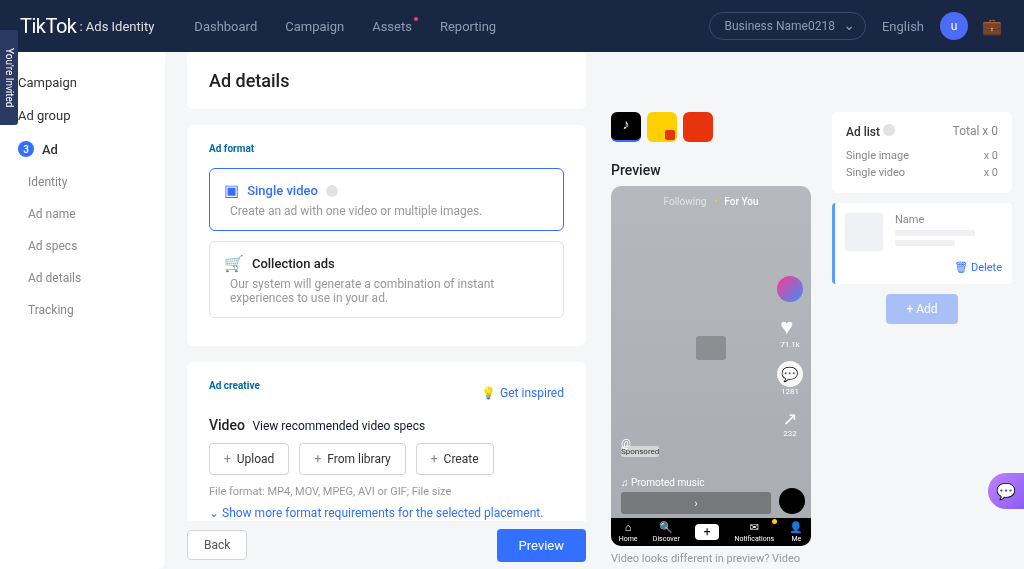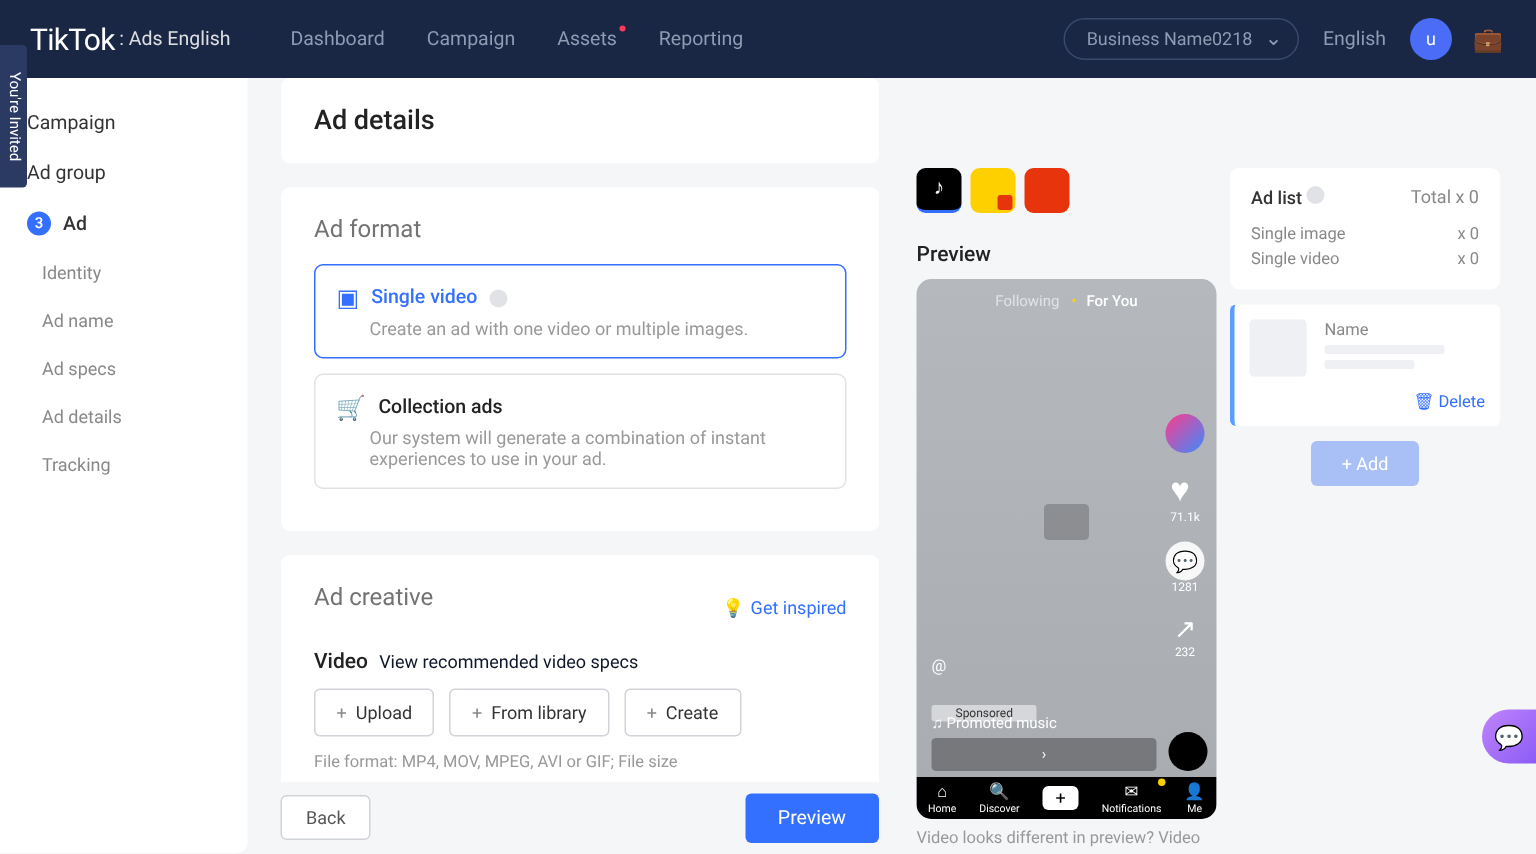--- a/index.html
+++ b/index.html
@@ -20,27 +20,27 @@
 .main-layout{display:flex;height:calc(100% - 52px)}
 .sidebar{width:165px;background:#fff;border-radius:0 0 8px 0;padding-top:14px}
 .sb-item{padding:9px 18px;font-size:13px;color:#333;cursor:pointer;display:flex;align-items:center;gap:8px}
 .sb-item.sub{padding-left:28px;color:#888;font-size:12px}
 .sb-item.active{color:#333;font-weight:500}
 .sb-num{width:16px;height:16px;border-radius:50%;background:#3370ff;color:#fff;font-size:10px;display:flex;align-items:center;justify-content:center}
 .content-area{flex:1;padding:0 18px 0 22px;overflow:hidden;position:relative}
 .cards{height:calc(100% - 48px);overflow-y:auto}
 .card{background:#fff;border-radius:6px;padding:18px 22px;margin-bottom:16px}
 .card h2{font-size:18px;font-weight:500;color:#222}
-.card h3{font-size:16px;font-weight:400;color:#737373;margin-bottom:14px}
+.card h3{font-size:10px;font-weight:700;color:#0369a1;margin-bottom:14px}
 .format-opt{border:1px solid #e0e2e6;border-radius:6px;padding:12px 14px;margin-bottom:10px;cursor:pointer}
 .format-opt.selected{border-color:#3370ff}
 .opt-head{display:flex;align-items:center;gap:8px}
 .opt-title{color:#3370ff;font-size:13px;font-weight:500}
 .opt-title.plain{color:#222}
-.opt-desc{font-size:12px;color:#999;margin-top:4px;margin-left:22px}
+.opt-desc{font-size:12px;color:#999;margin-top:4px;margin-left:6px}
 .info-icon{width:12px;height:12px;border-radius:50%;background:#e0e2e6;display:inline-block}
 .section-hdr{display:flex;justify-content:space-between;align-items:center;margin-bottom:12px}
 .inspire{font-size:12px;color:#3370ff;display:flex;align-items:center;gap:4px;cursor:pointer}
 .inspire::before{content:"💡";font-size:12px}
 .creative-label{font-size:14px;font-weight:500;color:#222;margin-bottom:4px}
 .link{color:#0f172a;font-size:12px;font-weight:400;cursor:pointer;margin-left:4px}
 .btn-row{display:flex;gap:10px;margin-top:10px}
 .btn{border:1px solid #d0d3d8;background:#fff;border-radius:4px;padding:8px 14px;font-size:12px;color:#333;cursor:pointer;display:flex;align-items:center;gap:6px}
 .btn::before{content:"+";color:#888}
 .file-info{font-size:11px;color:#999;margin-top:10px}
@@ -62,21 +62,21 @@
 .phone-top .following{opacity:0.6}
 .phone-top .foryou{font-weight:500;position:relative}
 .phone-top .foryou::before{content:"•";color:#ffd000;position:absolute;left:-10px}
 .phone-side{position:absolute;right:8px;top:90px;display:flex;flex-direction:column;gap:12px;align-items:center}
 .ps-icon{width:26px;height:26px;border-radius:50%;background:rgba(255,255,255,0.9);display:flex;align-items:center;justify-content:center;font-size:14px;color:#888}
 .ps-icon.avatar-p{background:linear-gradient(135deg,#ff3b8c,#3b8cff)}
 .ps-count{font-size:8px;color:#fff;text-align:center}
 .ps-heart{color:#fff;font-size:22px}
 .phone-center{position:absolute;left:50%;top:45%;transform:translate(-50%,-50%);width:30px;height:24px;background:rgba(0,0,0,0.2);border-radius:3px}
 .phone-at{position:absolute;bottom:96px;left:10px;color:#fff;font-size:11px}
-.phone-sponsored{position:absolute;bottom:65px;left:10px;background:rgba(255,255,255,0.5);color:#333;font-size:8px;padding:1px 16px;border-radius:2px}
+.phone-sponsored{position:absolute;bottom:89px;left:10px;background:rgba(255,255,255,0.5);color:#333;font-size:8px;padding:1px 0;border-radius:2px}
 .phone-music{position:absolute;bottom:58px;left:10px;color:#fff;font-size:10px}
 .phone-music::before{content:"♫ "}
 .phone-cta{position:absolute;bottom:32px;left:10px;right:40px;height:22px;background:rgba(0,0,0,0.3);border-radius:3px;display:flex;align-items:center;justify-content:center;color:#fff;font-size:10px}
 .phone-disc{position:absolute;bottom:32px;right:6px;width:26px;height:26px;border-radius:50%;background:#000}
 .phone-nav{position:absolute;bottom:0;left:0;right:0;height:28px;background:#000;display:flex;justify-content:space-around;align-items:center}
 .pn-item{color:#fff;font-size:7px;text-align:center;display:flex;flex-direction:column;gap:1px}
 .pn-item .ic{font-size:11px;position:relative}
 .pn-plus{width:24px;height:16px;background:#fff;border-radius:4px;color:#000;font-size:12px;display:flex;align-items:center;justify-content:center}
 .pn-item .dot{position:absolute;top:-2px;right:-3px;width:5px;height:5px;background:#ffd000;border-radius:50%}
 .preview-note{font-size:11px;color:#999;margin:6px 0 0 2px}
@@ -86,34 +86,34 @@
 .row{display:flex;justify-content:space-between;color:#888;font-size:11px;padding:2px 0}
 .ad-item-card{background:#fff;border-left:3px solid #5a9cff;border-radius:4px;padding:10px;margin-bottom:10px}
 .ad-item-card .thumb{width:38px;height:38px;background:#eef0f3;border-radius:3px;display:inline-block;vertical-align:top}
 .ad-item-card .meta{display:inline-block;vertical-align:top;margin-left:8px}
 .ad-item-card .name{font-size:11px;color:#888}
 .ad-item-card .skel{width:80px;height:6px;background:#eef0f3;margin-top:4px;border-radius:2px}
 .delete{color:#3370ff;font-size:11px;margin-top:10px;text-align:right;cursor:pointer}
 .delete::before{content:"🗑 "}
 .add-btn{background:#a8c0f5;color:#fff;border:none;border-radius:4px;padding:8px 20px;font-size:12px;margin:0 auto;display:block;cursor:pointer}
 .chat-bubble{position:absolute;bottom:60px;right:0;width:36px;height:36px;border-radius:50% 0 0 50%;background:linear-gradient(135deg,#c084fc,#8b5cf6);display:flex;align-items:center;justify-content:center;color:#fff;font-size:16px}
-.right-original{position:absolute;right:24px;top:60px;width:180px;z-index:5}
+.right-original{position:absolute;right:12px;top:60px;width:180px;z-index:5}
 .preview-col{position:absolute;right:200px;top:60px;width:215px;z-index:4}
 ::-webkit-scrollbar{width:0}
 </style>
 </head>
 <body>
 
 <div class="invite-tab">
     <span>You're Invited</span>
   </div>
 
 <div class="top-nav">
   <span class="logo">TikTok</span>
-  <span class="logo-suffix">: Ads English</span>
+  <span class="logo-suffix">: Ads Identity</span>
   <div class="nav-menu">
     <span class="nav-item">Dashboard</span>
     <span class="nav-item">Campaign</span>
     <span class="nav-item assets">Assets</span>
     <span class="nav-item">Reporting</span>
   </div>
   <div class="spacer"></div>
   <div class="biz-selector">Business Name0218</div>
   <span class="lang">English</span>
   <div class="avatar">u</div>

